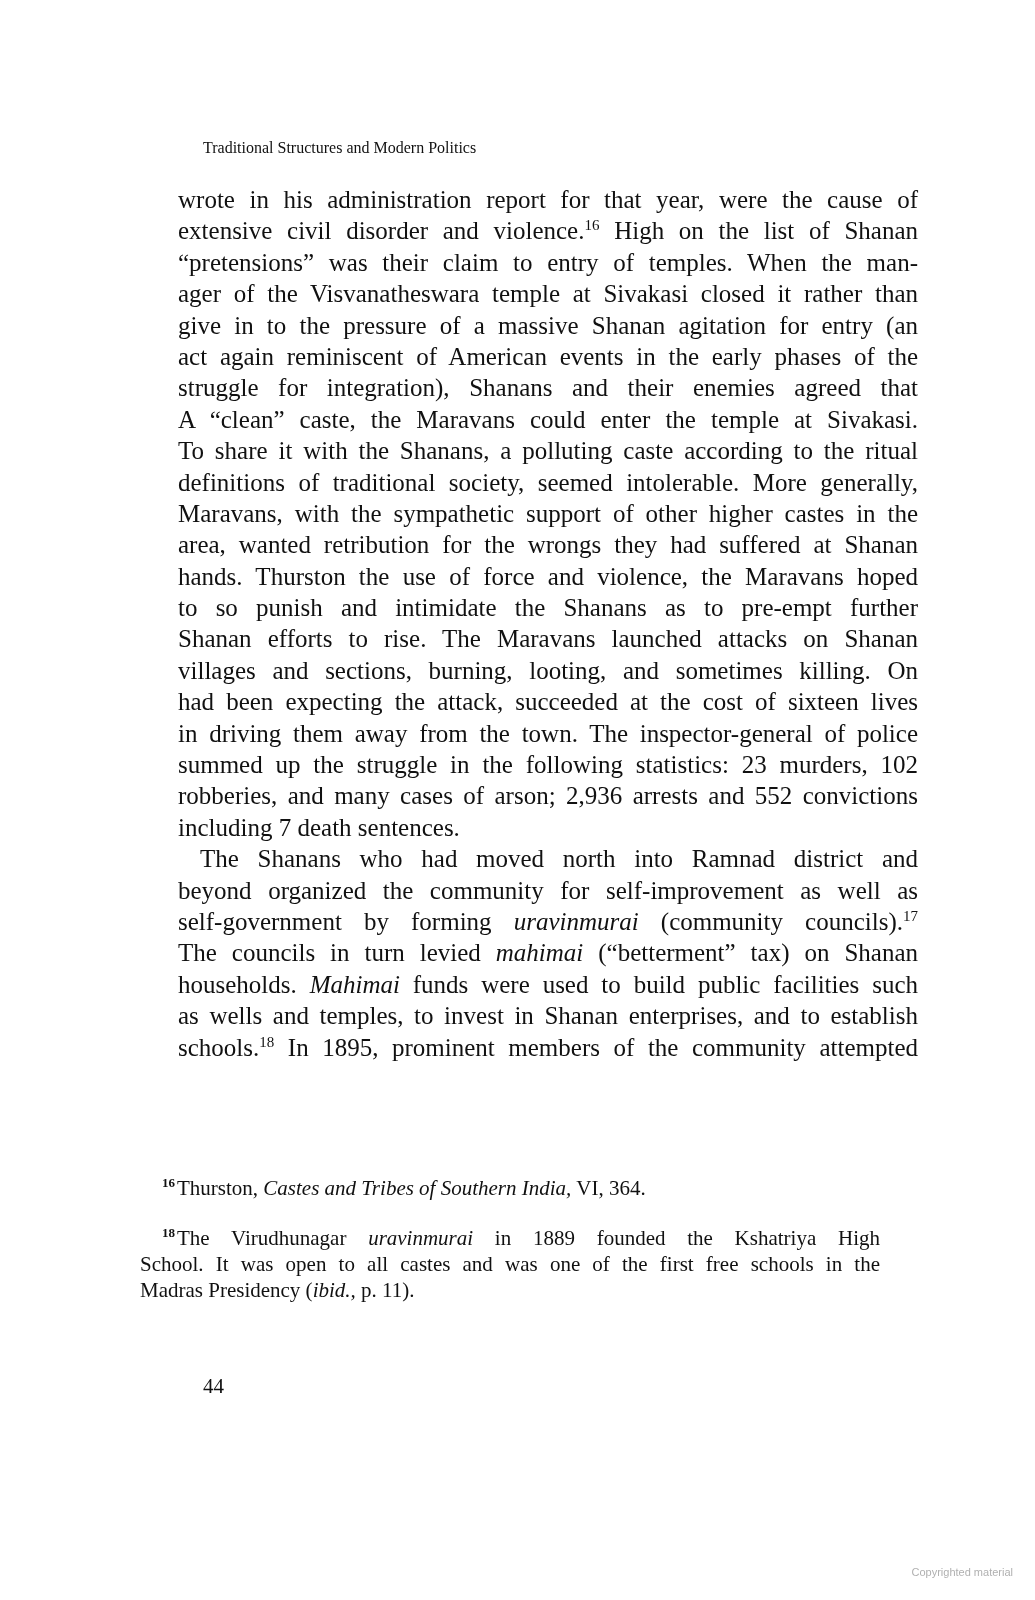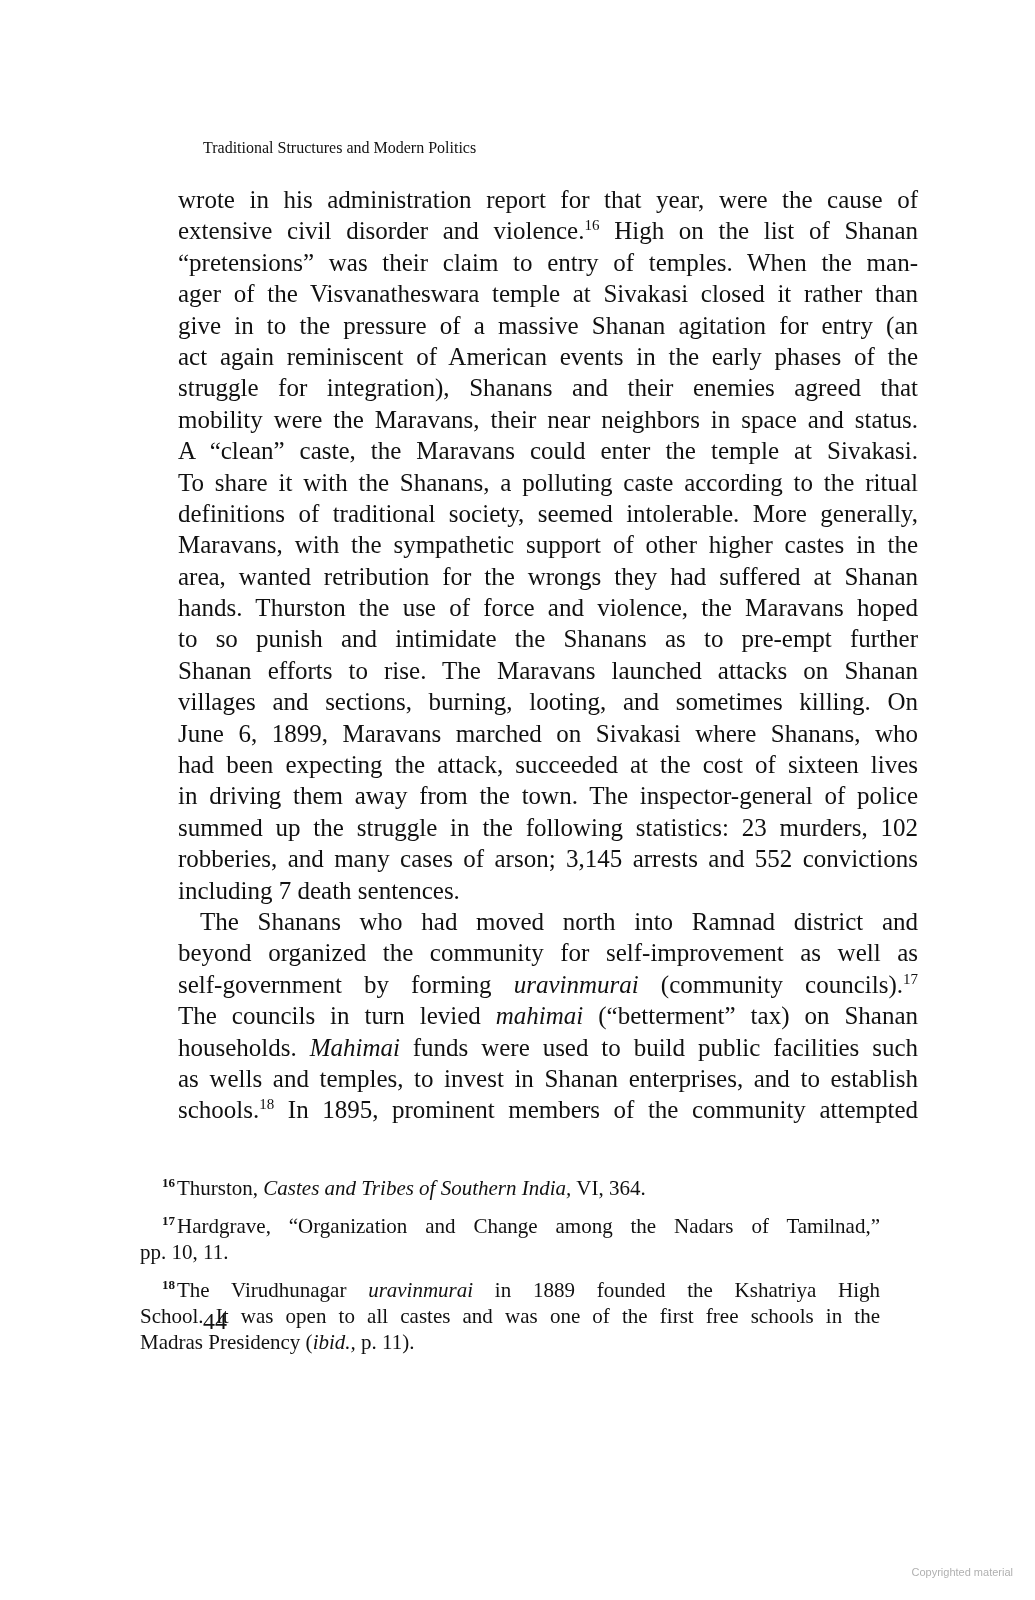--- a/index.html
+++ b/index.html
@@ -83,22 +83,22 @@
       font-size: 62%;
       vertical-align: super;
       line-height: 0;
       font-weight: bold;
       margin-right: 2px;
     }
     i { font-style: italic; }
     .page-number {
       position: absolute;
       left: 63px;
-      top: 1306px;
-      font-size: 24px;
+      top: 1371px;
+      font-size: 21px;
       line-height: 30px;
     }
     .watermark {
       position: absolute;
       right: 22px;
       top: 1566px;
       font-family: "Liberation Sans", "DejaVu Sans", sans-serif;
       font-size: 11px;
       color: #b0b0b0;
     }
@@ -110,54 +110,48 @@
   <div class="running-head">Traditional Structures and Modern Politics</div>
 
   <div class="body-text" id="body-text">
       <div class="line"><span>wrote in his administration report for that year, were the cause of</span></div>
       <div class="line"><span>extensive civil disorder and violence.</span><sup>16</sup><span> High on the list of Shanan</span></div>
       <div class="line"><span>“pretensions” was their claim to entry of temples. When the man-</span></div>
       <div class="line"><span>ager of the Visvanatheswara temple at Sivakasi closed it rather than</span></div>
       <div class="line"><span>give in to the pressure of a massive Shanan agitation for entry (an</span></div>
       <div class="line"><span>act again reminiscent of American events in the early phases of the</span></div>
       <div class="line"><span>struggle for integration), Shanans and their enemies agreed that</span></div>
-      <div class="line"><span>mobility were the Maravans, their near neighbors in space and status.</span></div>
       <div class="line"><span>A “clean” caste, the Maravans could enter the temple at Sivakasi.</span></div>
       <div class="line"><span>To share it with the Shanans, a polluting caste according to the ritual</span></div>
       <div class="line"><span>definitions of traditional society, seemed intolerable. More generally,</span></div>
       <div class="line"><span>Maravans, with the sympathetic support of other higher castes in the</span></div>
       <div class="line"><span>area, wanted retribution for the wrongs they had suffered at Shanan</span></div>
       <div class="line"><span>hands. Thurston the use of force and violence, the Maravans hoped</span></div>
       <div class="line"><span>to so punish and intimidate the Shanans as to pre-empt further</span></div>
       <div class="line"><span>Shanan efforts to rise. The Maravans launched attacks on Shanan</span></div>
       <div class="line"><span>villages and sections, burning, looting, and sometimes killing. On</span></div>
-      <div class="line"><span>June 6, 1899, Maravans marched on Sivakasi where Shanans, who</span></div>
       <div class="line"><span>had been expecting the attack, succeeded at the cost of sixteen lives</span></div>
       <div class="line"><span>in driving them away from the town. The inspector-general of police</span></div>
       <div class="line"><span>summed up the struggle in the following statistics: 23 murders, 102</span></div>
-      <div class="line"><span>robberies, and many cases of arson; 3,145 arrests and 552 convictions</span></div>
+      <div class="line"><span>robberies, and many cases of arson; 2,936 arrests and 552 convictions</span></div>
       <div class="line last"><span>including 7 death sentences.</span></div>
       <div class="line indent"><span>The Shanans who had moved north into Ramnad district and</span></div>
       <div class="line"><span>beyond organized the community for self-improvement as well as</span></div>
       <div class="line"><span>self-government by forming </span><i>uravinmurai</i><span> (community councils).</span><sup>17</sup></div>
       <div class="line"><span>The councils in turn levied </span><i>mahimai</i><span> (“betterment” tax) on Shanan</span></div>
       <div class="line"><span>households. </span><i>Mahimai</i><span> funds were used to build public facilities such</span></div>
       <div class="line"><span>as wells and temples, to invest in Shanan enterprises, and to establish</span></div>
       <div class="line"><span>schools.</span><sup>18</sup><span> In 1895, prominent members of the community attempted</span></div>
     </div>
 
   <div class="footnotes" id="footnotes">
       <div>
         <div class="fn-line last indent"><span class="fn-num">16</span><span>Thurston, </span><i>Castes and Tribes of Southern India,</i><span> VI, 364.</span></div>
       </div>
       <div class="fn-gap"></div>
-      <div>
-        <div class="fn-line indent"><span class="fn-num">17</span><span>Hardgrave, “Organization and Change among the Nadars of Tamilnad,”</span></div>
-        <div class="fn-line last"><span>pp. 10, 11.</span></div>
-      </div>
       <div class="fn-gap"></div>
       <div>
         <div class="fn-line indent"><span class="fn-num">18</span><span>The Virudhunagar </span><i>uravinmurai</i><span> in 1889 founded the Kshatriya High</span></div>
         <div class="fn-line"><span>School. It was open to all castes and was one of the first free schools in the</span></div>
         <div class="fn-line last"><span>Madras Presidency (</span><i>ibid.,</i><span> p. 11).</span></div>
       </div>
     </div>
 
   <div class="page-number">44</div>
 </div>

